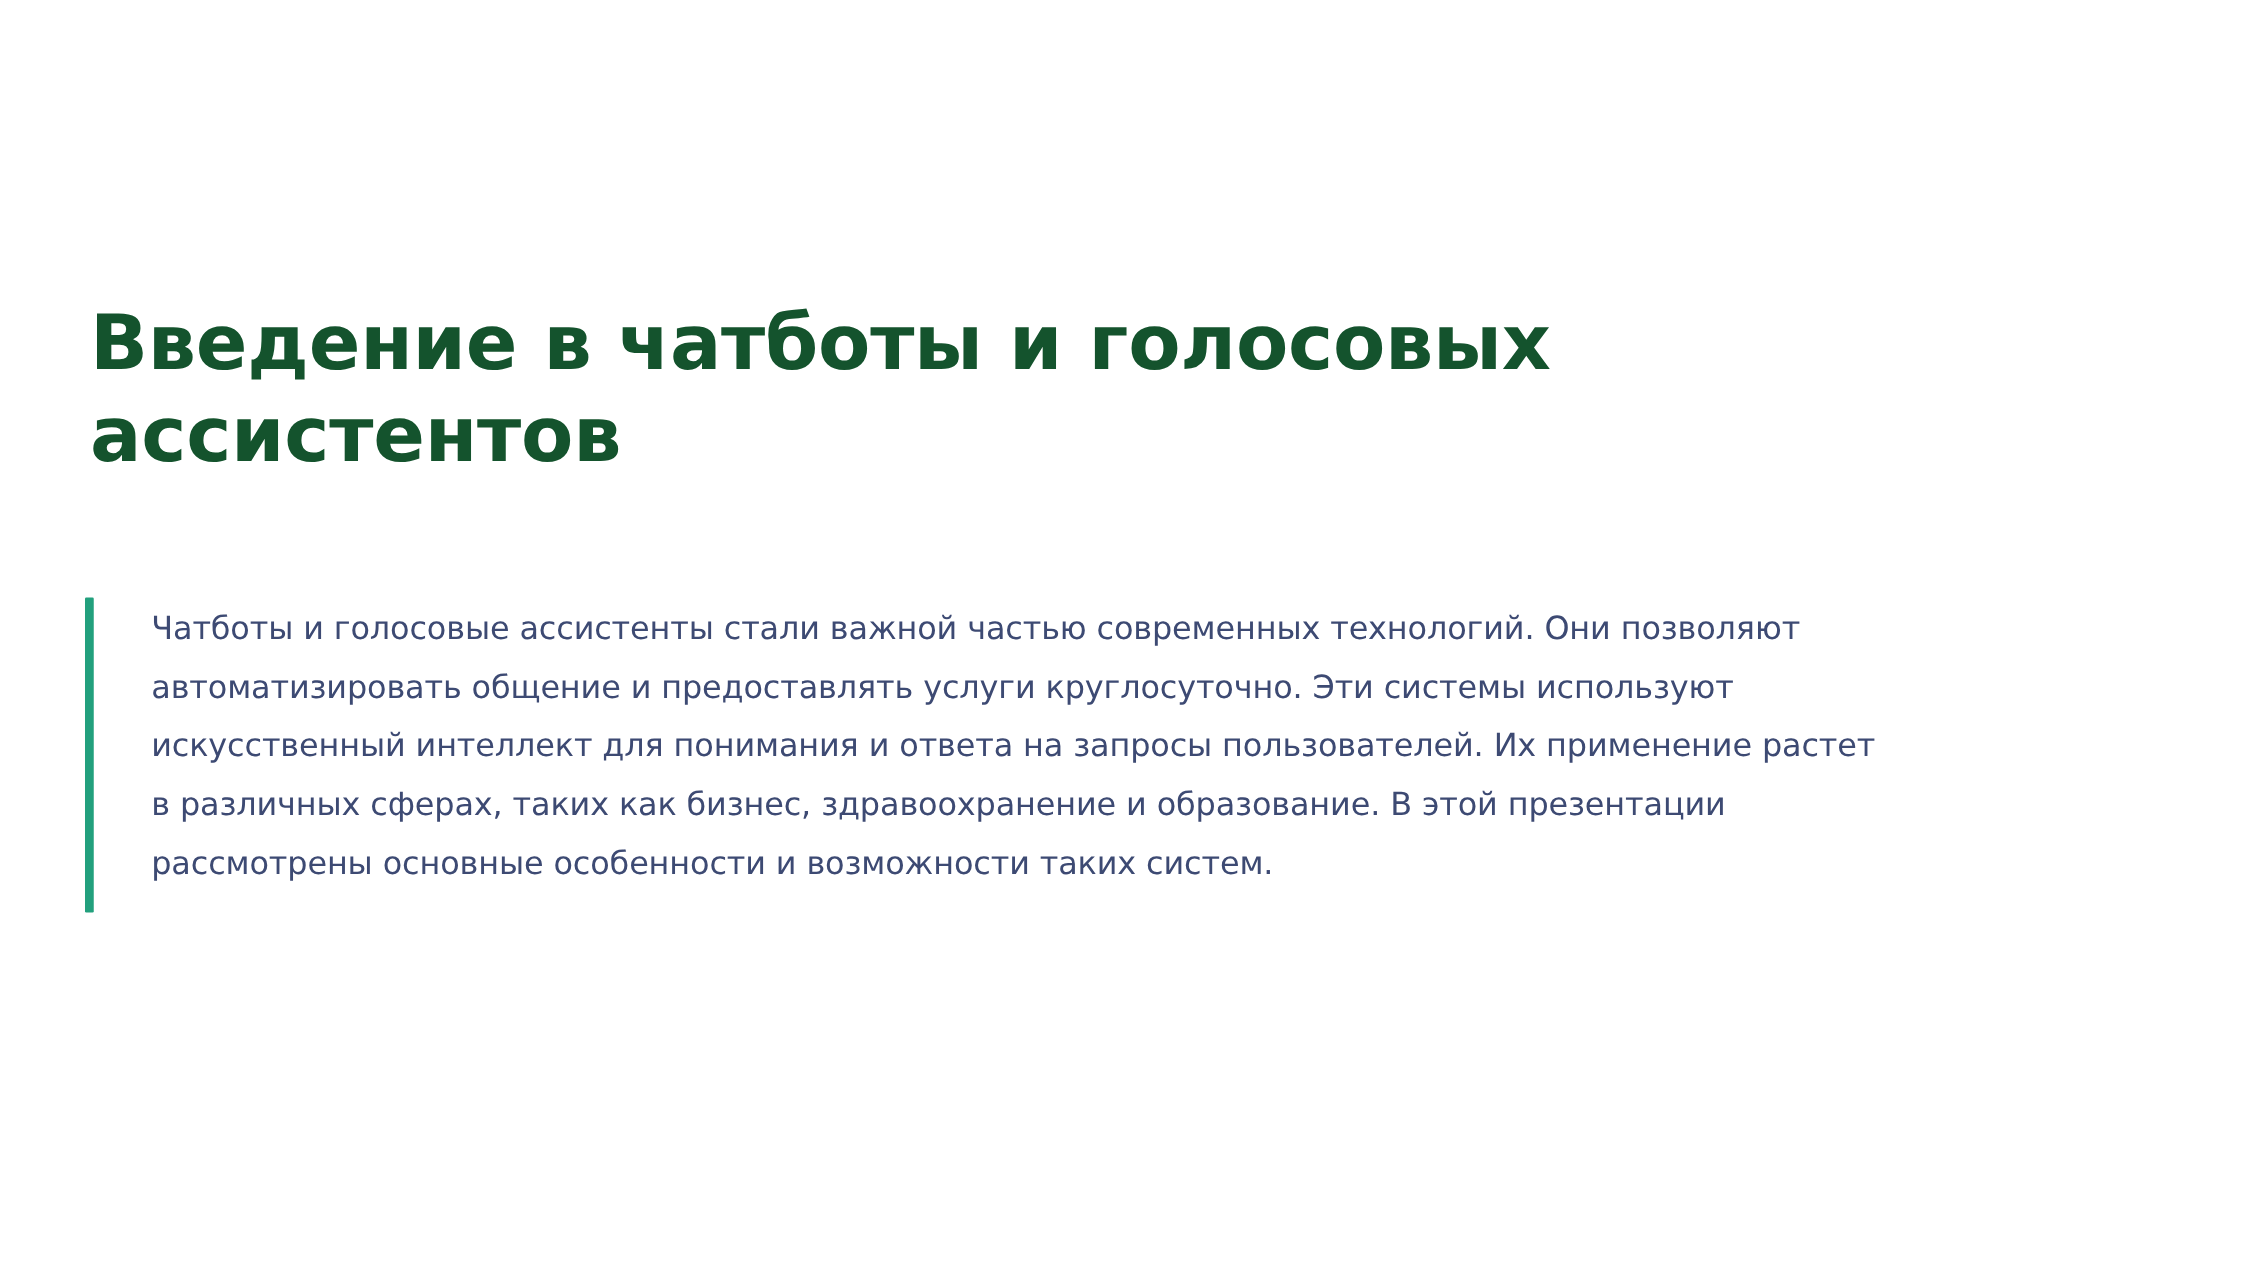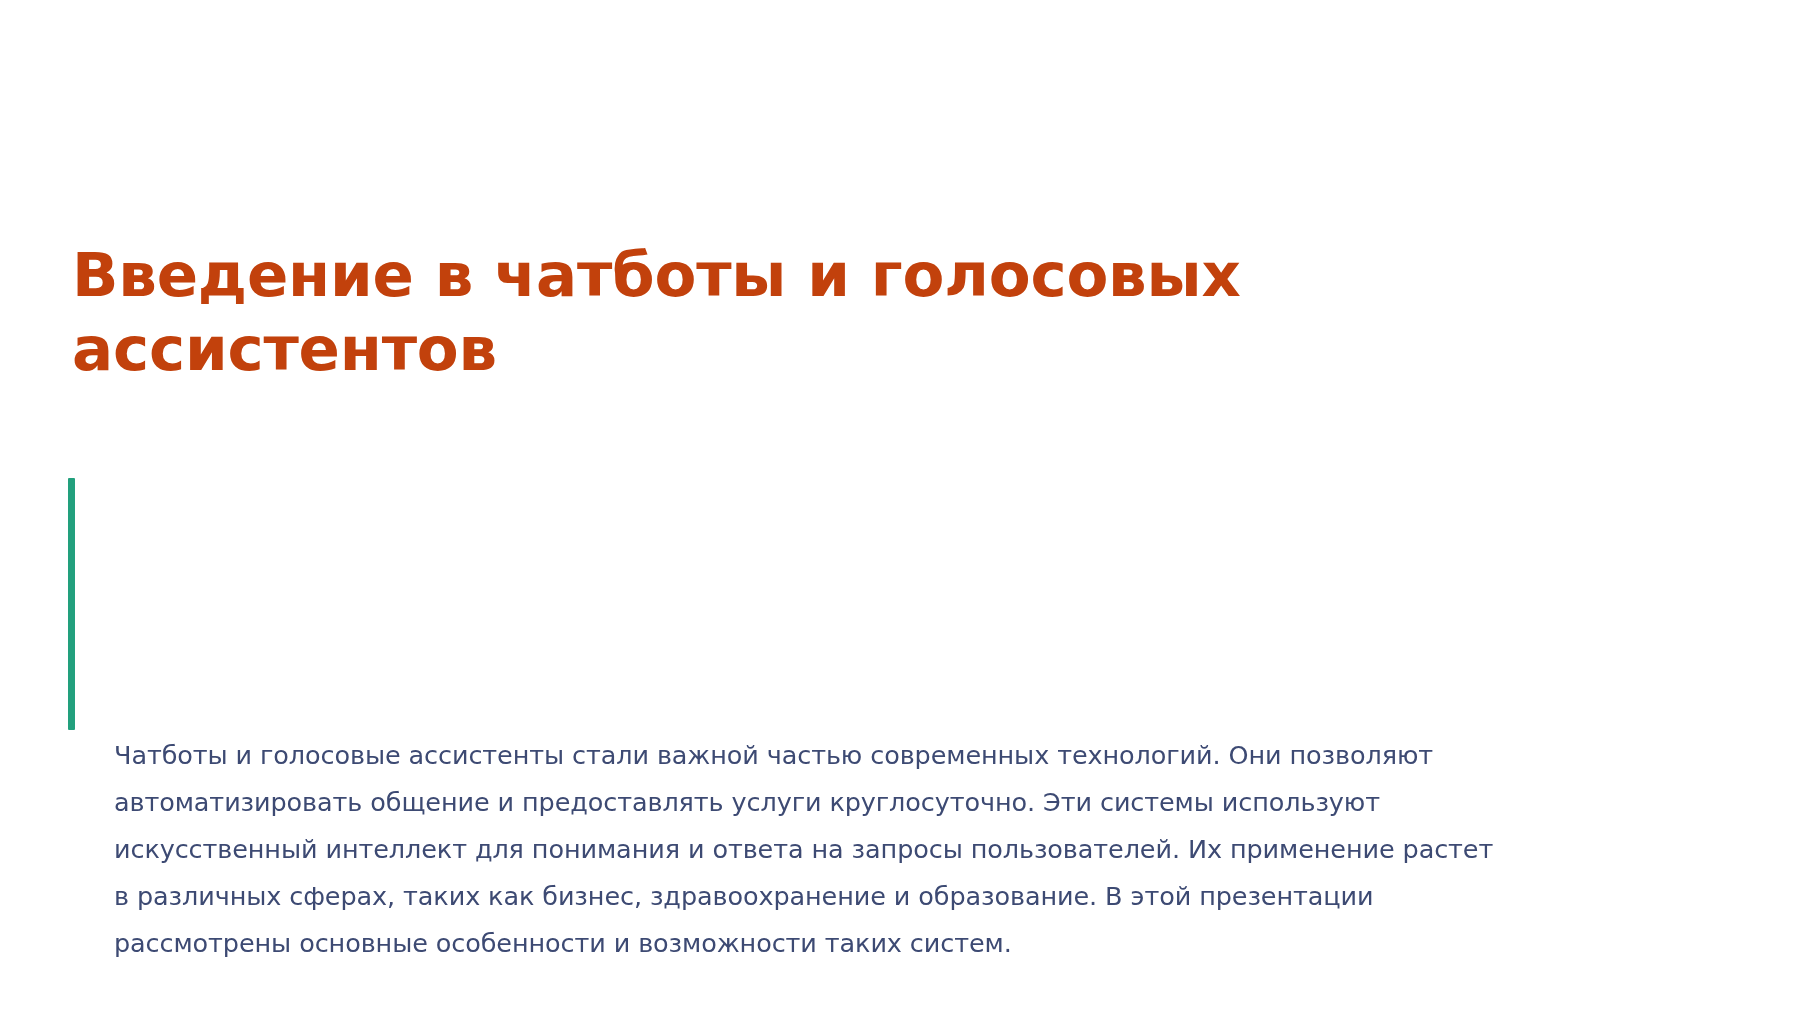--- a/index.html
+++ b/index.html
@@ -27,34 +27,33 @@
     position: absolute;
     left: 72px;
     top: 238px;
     width: 1500px;
     margin: 0;
     font-family: "DejaVu Sans", "Liberation Sans", sans-serif;
     font-weight: 700;
     font-size: 61px;
     line-height: 74px;
     letter-spacing: -0.2px;
-    color: #c2410c;
+    color: #14532d;
     text-rendering: optimizeLegibility;
     -webkit-font-smoothing: antialiased;
   }
 
   
   .body-block {
     position: absolute;
     left: 68px;
     top: 478px;
     width: 1440px;
     display: flex;
     align-items: stretch;
-    flex-direction: column;
   }
 
   .accent-bar {
     flex: 0 0 auto;
     width: 7px;
     min-height: 252px;
     background: #22a07d;
     border-radius: 1px;
   }
 

